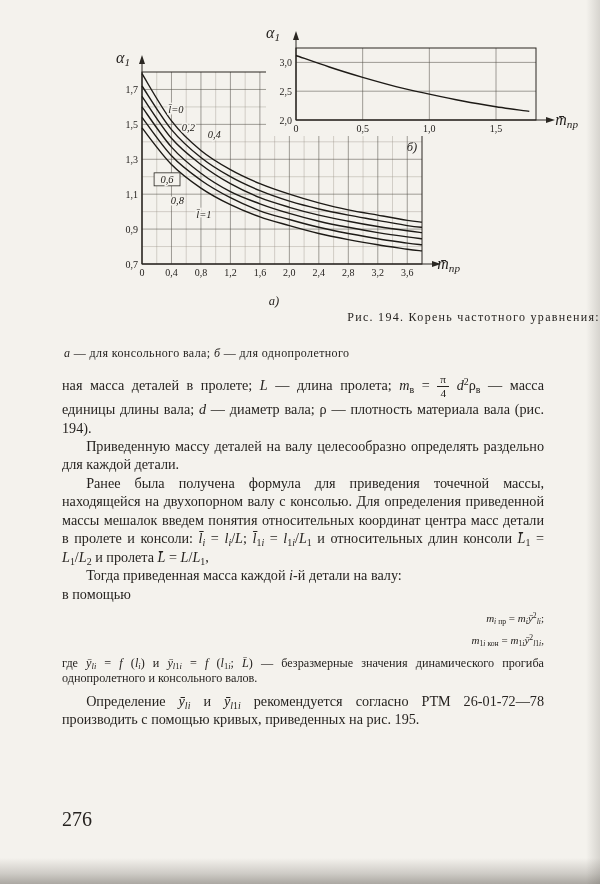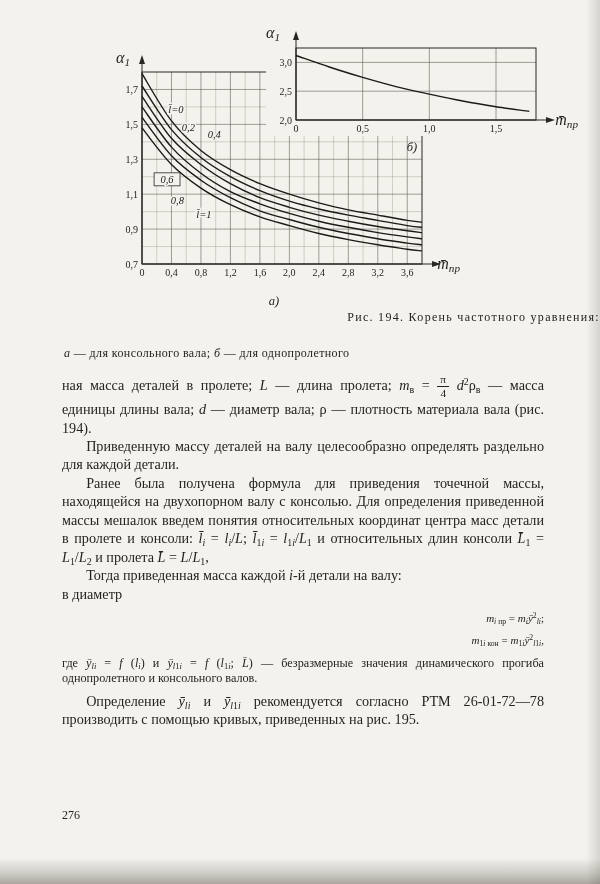--- a/index.html
+++ b/index.html
@@ -47,21 +47,21 @@
   .body-text p{margin:0;text-indent:1.7em;}
   .body-text p.noindent{text-indent:0;}
   .body-text p.note{font-size:12.2px;line-height:1.28;text-indent:0;margin:5px 0;}
   .formula{text-align:right;font-size:11px;margin:8px 0;}
   sub{font-size:0.7em;line-height:0;vertical-align:-0.28em;}
   sup{font-size:0.7em;line-height:0;vertical-align:0.5em;}
   .frac{display:inline-block;vertical-align:-0.6em;text-align:center;font-size:0.8em;line-height:1.15;}
   .frac .num{display:block;border-bottom:1px solid currentColor;padding:0 3px;}
   .frac .den{display:block;}
 
-  .page-number{position:absolute;left:62px;top:808px;font-size:12px;}
+  .page-number{position:absolute;left:62px;top:808px;font-size:20px;}
   .bottom-edge{position:absolute;left:0;bottom:0;width:100%;height:26px;
         background:linear-gradient(to bottom,rgba(70,65,58,0) 0%,rgba(70,65,58,0.22) 60%,rgba(70,65,58,0.42) 100%);}
 </style>
 </head>
 <body>
 
 <div class="page">
 
   <div class="figure">
 
@@ -170,21 +170,21 @@
   <div class="caption">
     <div class="caption-line1">Рис. 194. Корень частотного уравнения:</div>
     <div class="caption-line2"><i>а</i> — для консольного вала; <i>б</i> — для однопролетного</div>
   </div>
 
   <div class="body-text">
     <p class="noindent">ная масса деталей в пролете; <i>L</i> — длина пролета; <i>m</i><sub>в</sub> = <span class="frac"><span class="num">π</span><span class="den">4</span></span> <i>d</i><sup>2</sup>ρ<sub>в</sub> — масса единицы длины вала; <i>d</i> — диаметр вала; ρ — плотность материала вала (рис. 194).</p>
     <p>Приведенную массу деталей на валу целесообразно определять раздельно для каждой детали.</p>
     <p>Ранее была получена формула для приведения точечной массы, находящейся на двухопорном валу с консолью. Для определения приведенной массы мешалок введем понятия относительных координат центра масс детали в пролете и консоли: <i>l̄</i><sub><i>i</i></sub> = <i>l</i><sub><i>i</i></sub>/<i>L</i>; <i>l̄</i><sub>1<i>i</i></sub> = <i>l</i><sub>1<i>i</i></sub>/<i>L</i><sub>1</sub> и относительных длин консоли <i>L̄</i><sub>1</sub> = <i>L</i><sub>1</sub>/<i>L</i><sub>2</sub> и пролета <i>L̄</i> = <i>L</i>/<i>L</i><sub>1</sub>,</p>
     <p>Тогда приведенная масса каждой <i>i</i>-й детали на валу:</p>
-    <p class="noindent">в диаметр</p>
+    <p class="noindent">в помощью</p>
     <div class="formula"><i>m</i><sub><i>i</i> пр</sub> = <i>m</i><sub><i>i</i></sub><i>ȳ</i><sup>2</sup><sub><i>l</i><i>i</i></sub>;</div>
     <div class="formula"><i>m</i><sub>1<i>i</i> кон</sub> = <i>m</i><sub>1<i>i</i></sub><i>ȳ</i><sup>2</sup><sub><i>l</i>1<i>i</i></sub>,</div>
     <p class="note">где <i>ȳ</i><sub><i>l</i><i>i</i></sub> = <i>f</i> (<i>l</i><sub><i>i</i></sub>) и <i>ȳ</i><sub><i>l</i>1<i>i</i></sub> = <i>f</i> (<i>l</i><sub>1<i>i</i></sub>; <i>L̄</i>) — безразмерные значения динамического прогиба однопролетного и консольного валов.</p>
     <p>Определение <i>ȳ</i><sub><i>l</i><i>i</i></sub> и <i>ȳ</i><sub><i>l</i>1<i>i</i></sub> рекомендуется согласно РТМ 26-01-72—78 производить с помощью кривых, приведенных на рис. 195.</p>
   </div>
 
   <div class="page-number">276</div>
   <div class="bottom-edge"></div>
 
 </div>

